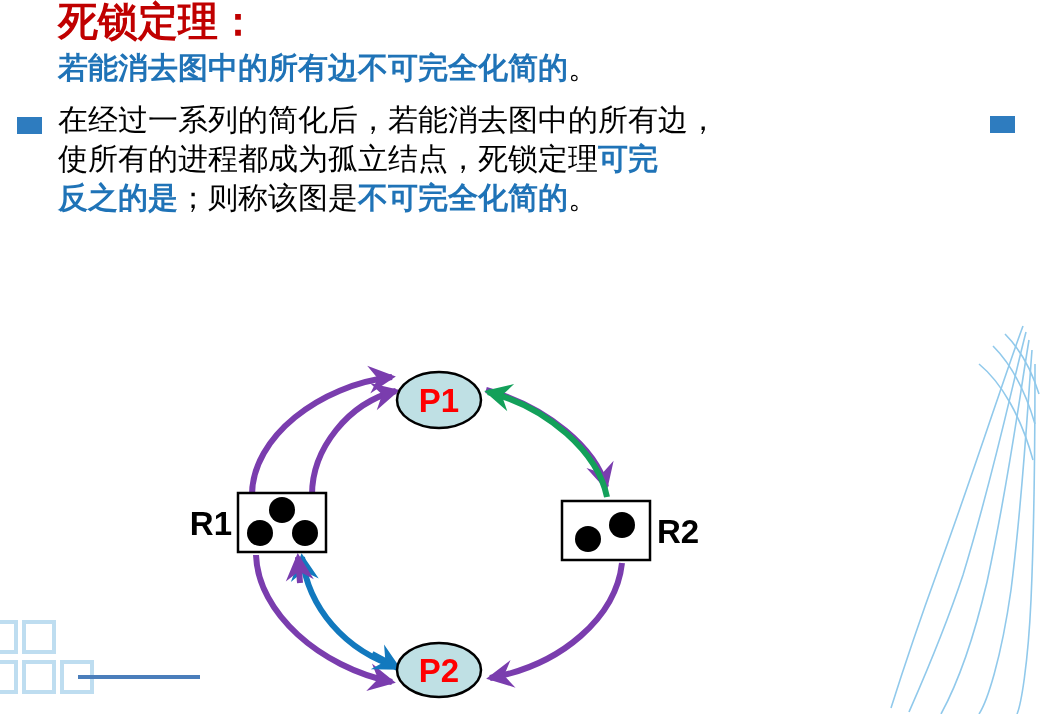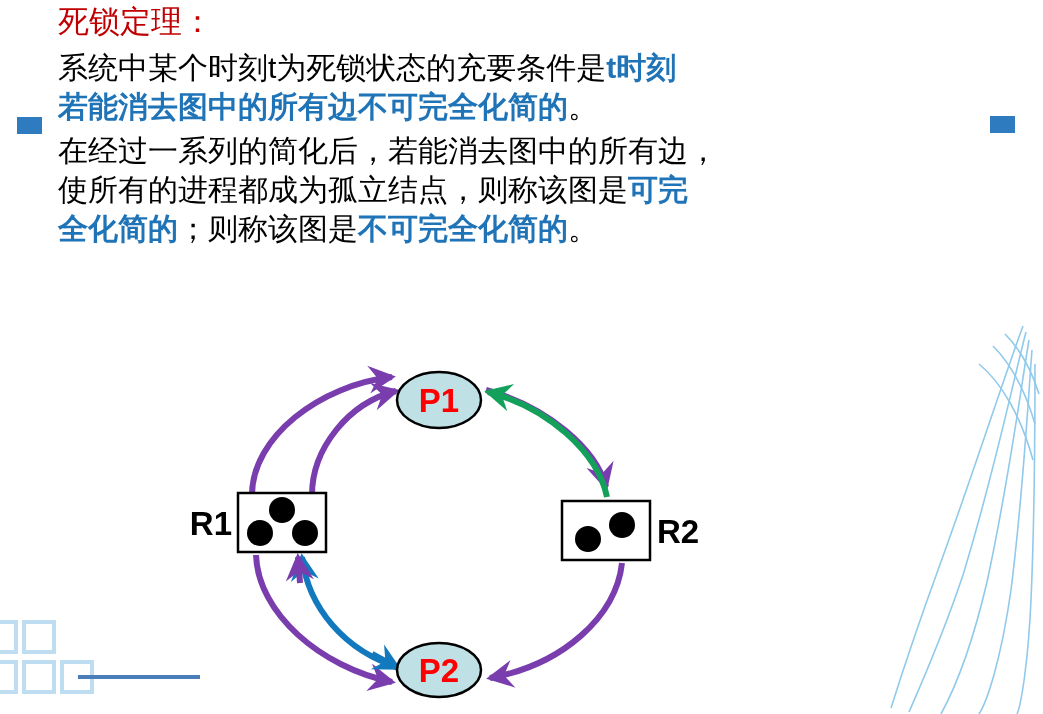--- a/index.html
+++ b/index.html
@@ -45,34 +45,34 @@
 
   
   #text-block {
     position: absolute;
     left: 58px;
     top: 0px;
     width: 930px;
   }
   .heading {
     color: #C00000;
-    font-weight: normal;
-    font-size: 31px;
+    font-weight: bold;
+    font-size: 40px;
     line-height: 43px;
     letter-spacing: 0px;
     white-space: nowrap;
   }
   .para {
     font-size: 30px;
     line-height: 39px;
     color: #000000;
     white-space: nowrap;
   }
   .para.p1 { margin-top: 5px; }
-  .para.p2 { margin-top: 5px; }
+  .para.p2 { margin-top: 13px; }
   .line { display: block; }
   .hl {
     color: #1F73B7;
     font-weight: bold;
   }
   .plain { color: #000000; font-weight: normal; }
 
   
   #diagram {
     position: absolute;
@@ -123,28 +123,27 @@
 </svg>
 
 <div class="bullet-square" id="bullet-left"></div>
 <div class="bullet-square" id="bullet-right"></div>
 
 <div id="text-block">
 
   <div class="heading">死锁定理：</div>
 
   <div class="para p1">
-    <span class="line"><span class="plain">系统中某个时刻t为死锁状态的充要条件是</span><span class="hl">t时刻</span></span>
     <span class="line"><span class="hl">若能消去图中的所有边</span><span class="hl">不可完全化简的</span><span class="plain">。</span></span>
   </div>
 
   <div class="para p2">
     <span class="line"><span class="plain">在经过一系列的简化后，若能消去图中的所有边，</span></span>
-    <span class="line"><span class="plain">使所有的进程都成为孤立结点，则称该图是</span><span class="hl">可完</span></span>
-    <span class="line"><span class="hl">全化简的</span><span class="plain">；则称该图是</span><span class="hl">不可完全化简的</span><span class="plain">。</span></span>
+    <span class="line"><span class="plain">使所有的进程都成为孤立结点，死锁定理</span><span class="hl">可完</span></span>
+    <span class="line"><span class="hl">反之的是</span><span class="plain">；则称该图是</span><span class="hl">不可完全化简的</span><span class="plain">。</span></span>
   </div>
 
 </div>
 
 <div id="diagram">
 <svg width="800" height="369" viewBox="0 0 800 369" xmlns="http://www.w3.org/2000/svg">
 
   <defs>
     <marker id="ah-purple" viewBox="0 0 12 12" refX="9.5" refY="6" markerWidth="5.2" markerHeight="5.2" orient="auto-start-reverse">
       <path d="M0.5 0.6 L11 6 L0.5 11.4 L4 6 Z" fill="#7A3DAE"></path>

